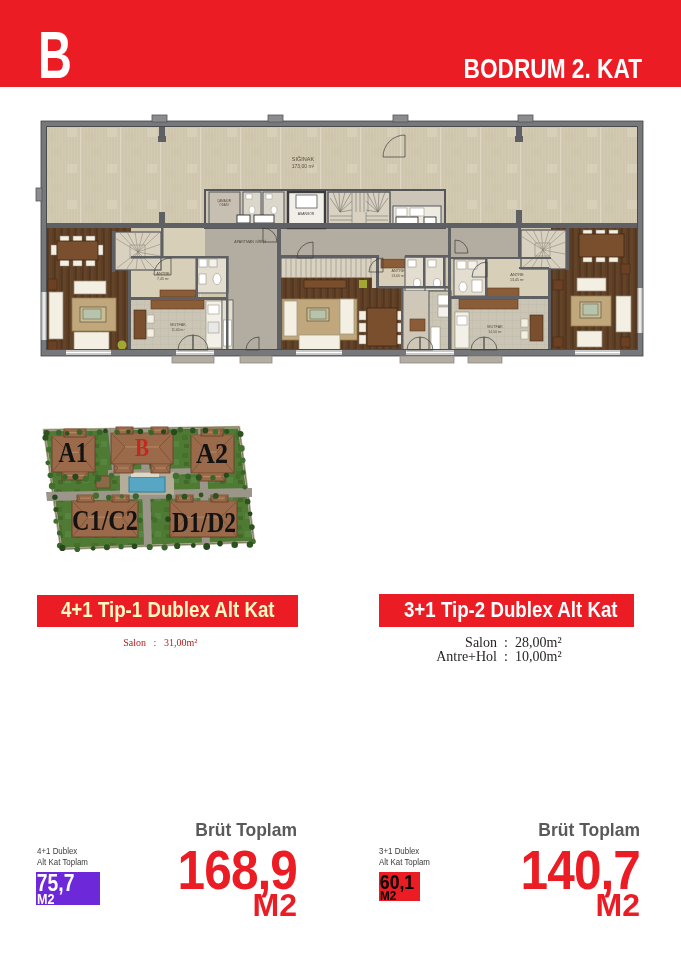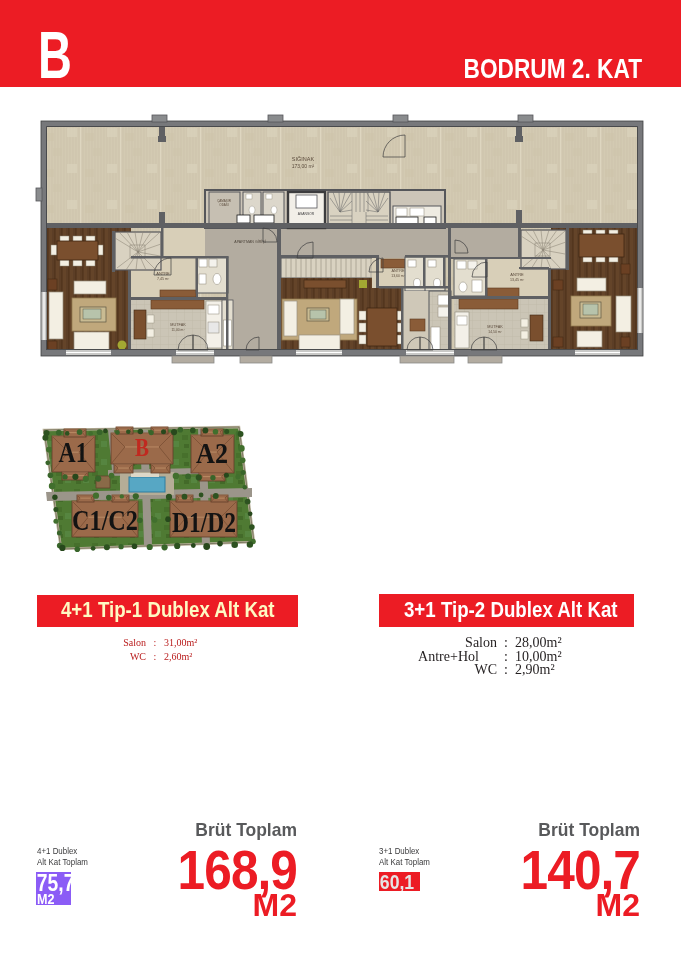--- a/index.html
+++ b/index.html
@@ -635,50 +635,48 @@
 
 <text x="105" y="530" font-size="30" font-weight="bold" fill="#131313" text-anchor="middle" font-family="Liberation Serif,serif" textLength="66" lengthAdjust="spacingAndGlyphs">C1/C2</text>
 
 <text x="204" y="532" font-size="30" font-weight="bold" fill="#131313" text-anchor="middle" font-family="Liberation Serif,serif" textLength="64" lengthAdjust="spacingAndGlyphs">D1/D2</text>
 </svg>
 
 <div class="abs" style="left:37px;top:595px;width:261px;height:32px;background:#ec1c24;color:#fef9c3;font-size:21.5px;font-weight:bold;text-align:center;line-height:31px;white-space:nowrap"><span style="display:inline-block;transform:scaleX(0.87);transform-origin:center">4+1 Tip-1 Dublex Alt Kat</span></div>
 
 <div class="abs ser" style="left:51px;top:636px;width:240px;font-size:10px;color:#b91c1c;line-height:13.6px">
 <div><span style="display:inline-block;width:95px;text-align:right">Salon</span><span style="display:inline-block;width:18px;text-align:center">:</span><span>31,00m²</span></div>
-<div><span style="display:inline-block;width:95px;text-align:right">WC</span><span style="display:inline-block;width:18px;text-align:center">:</span><span>2,60m²</span></div>
 </div>
 
 <div class="abs" style="left:379px;top:594px;width:255px;height:33px;background:#ec1c24;color:#fff;font-size:21.5px;font-weight:bold;text-align:right;line-height:32px;white-space:nowrap"><span style="display:inline-block;transform:scaleX(0.87);transform-origin:center">3+1 Tip-2 Dublex Alt Kat</span></div>
 
 <div class="abs ser" style="left:400px;top:636px;width:240px;font-size:14px;color:#231f20;line-height:13.6px">
 <div><span style="display:inline-block;width:97px;text-align:right">Salon</span><span style="display:inline-block;width:18px;text-align:center">:</span><span>28,00m²</span></div>
-<div><span style="display:inline-block;width:97px;text-align:center">Antre+Hol</span><span style="display:inline-block;width:18px;text-align:center">:</span><span>10,00m²</span></div>
-<div><span style="display:inline-block;width:97px;text-align:right">WC</span><span style="display:inline-block;width:18px;text-align:center">:</span><span>2,90m²</span></div>
+<div><span style="display:inline-block;width:97px;text-align:right">Antre+Hol</span><span style="display:inline-block;width:18px;text-align:center">:</span><span>10,00m²</span></div>
 </div>
 
 <div class="abs" style="left:97px;top:819px;width:200px;text-align:right;font-size:19px;font-weight:bold;color:#58595b;transform:scaleX(0.92);transform-origin:right top">Brüt Toplam</div>
 
 <div class="abs" style="left:97px;top:843px;width:200px;text-align:right;font-size:55px;font-weight:bold;color:#ec1c24;line-height:1;letter-spacing:-1px;transform:scaleX(0.9);transform-origin:right top">168,9</div>
 
 <div class="abs" style="left:97px;top:889px;width:200px;text-align:right;font-size:32px;font-weight:bold;color:#ec1c24;line-height:1">M2</div>
 
 <div class="abs" style="left:37px;top:846px;font-size:9px;color:#3a3a3c;line-height:10.5px;transform:scaleX(0.88);transform-origin:left top">4+1 Dublex<br>Alt Kat Toplam</div>
 
-<div class="abs" style="left:36px;top:872px;width:35px;height:33px;background:#8b5cf6;color:#fff;overflow:hidden">
+<div class="abs" style="left:36px;top:872px;width:64px;height:33px;background:#6d28d9;color:#fff;overflow:hidden">
 <div style="font-size:23px;font-weight:bold;line-height:20px;padding:1px 0 0 1px;transform:scaleX(0.84);transform-origin:left top">75,7</div>
 <div style="font-size:14px;font-weight:bold;line-height:12px;padding-left:1px;transform:scaleX(0.9);transform-origin:left top">M2</div>
 </div>
 
 <div class="abs" style="left:440px;top:819px;width:200px;text-align:right;font-size:19px;font-weight:bold;color:#58595b;transform:scaleX(0.92);transform-origin:right top">Brüt Toplam</div>
 
 <div class="abs" style="left:440px;top:843px;width:200px;text-align:right;font-size:55px;font-weight:bold;color:#ec1c24;line-height:1;letter-spacing:-1px;transform:scaleX(0.9);transform-origin:right top">140,7</div>
 
 <div class="abs" style="left:440px;top:889px;width:200px;text-align:right;font-size:32px;font-weight:bold;color:#ec1c24;line-height:1">M2</div>
 
 <div class="abs" style="left:379px;top:846px;font-size:9px;color:#3a3a3c;line-height:10.5px;transform:scaleX(0.88);transform-origin:left top">3+1 Dublex<br>Alt Kat Toplam</div>
 
-<div class="abs" style="left:379px;top:872px;width:41px;height:19px;background:#ec1c24;color:#e5e5e5;overflow:hidden">
+<div class="abs" style="left:379px;top:872px;width:41px;height:29px;background:#ec1c24;color:#000000;overflow:hidden">
 <div style="font-size:21px;font-weight:bold;line-height:17px;padding:1px 0 0 1px;transform:scaleX(0.84);transform-origin:left top">60,1</div>
 <div style="font-size:13px;font-weight:bold;line-height:11px;padding-left:1px;transform:scaleX(0.9);transform-origin:left top">M2</div>
 </div>
 
 </div>
 
 </body></html>

